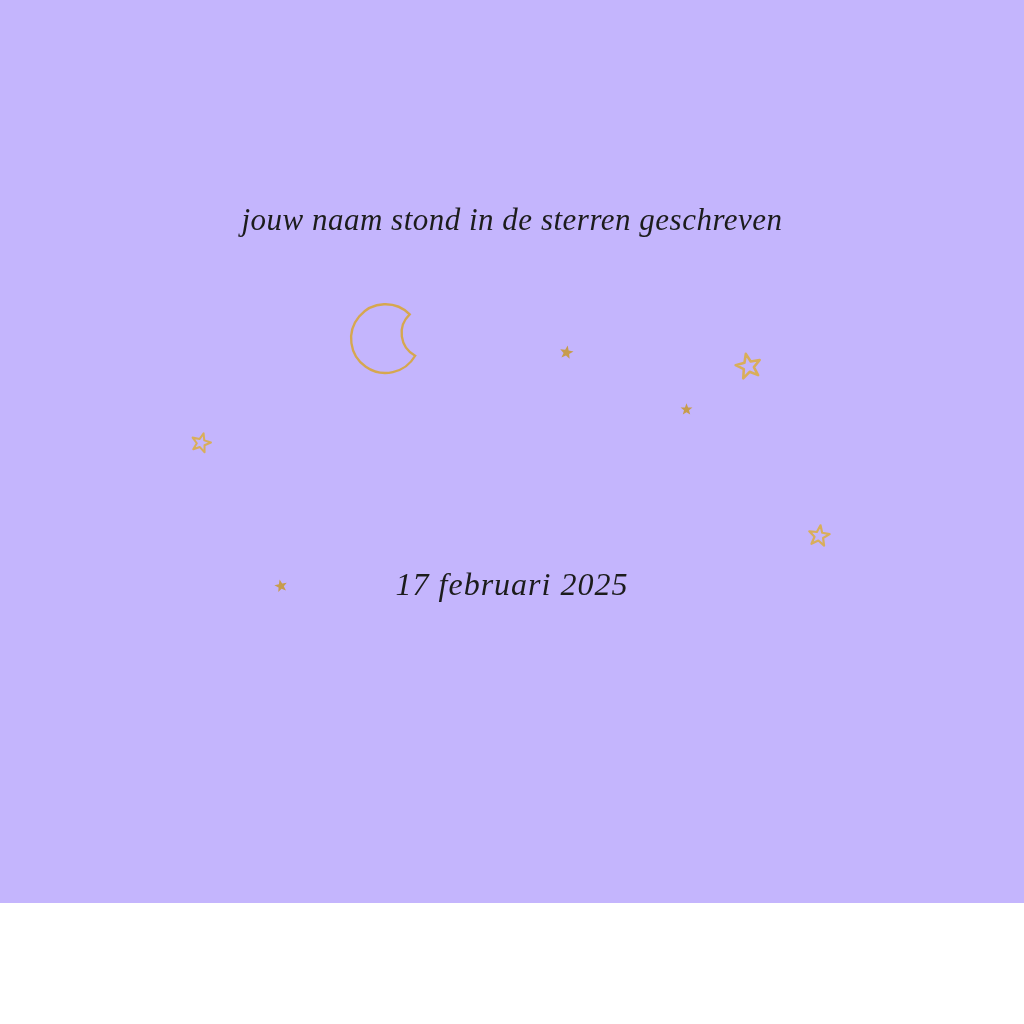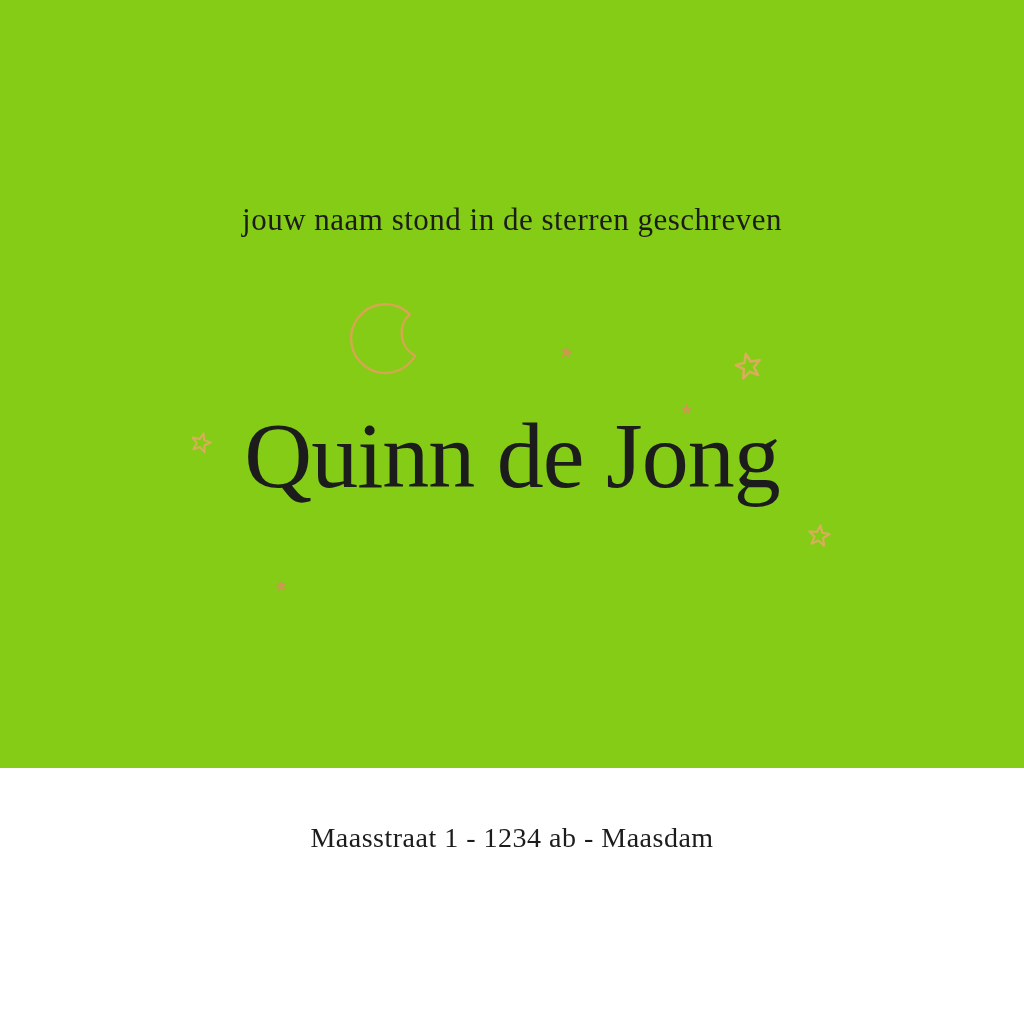--- a/index.html
+++ b/index.html
@@ -4,22 +4,23 @@
 <style>
   html, body { margin: 0; padding: 0; }
   body {
     width: 1024px; height: 1024px;
     background: #ffffff;
     font-family: "Liberation Serif", "DejaVu Serif", serif;
     overflow: hidden;
   }
   .card {
     position: relative;
-    width: 1024px; height: 768px;
-    background: #84cc16;
+    width: 1024px; height: 903px;
+    background: #c4b5fd;
+    font-style: italic;
   }
   .centered-text {
     position: absolute;
     left: 0; right: 0;
     text-align: center;
     color: #1c1c1c;
     white-space: nowrap;
   }
   .tagline {
     top: 202px;
@@ -84,19 +85,18 @@
         <path d="M12 2 L14.47 8.6 L21.51 8.91 L15.99 13.3 L17.88 20.09 L12 16.2 L6.12 20.09 L8.01 13.3 L2.49 8.91 L9.53 8.6 Z" fill="none" stroke="#d9ae5a" stroke-width="2" stroke-linejoin="round"></path>
       </svg>
       <svg viewBox="0 0 24 24" width="26" height="26" style="position: absolute; left: 806px; top: 523px; transform: rotate(8deg); overflow: visible;">
         <path d="M12 2 L14.47 8.6 L21.51 8.91 L15.99 13.3 L17.88 20.09 L12 16.2 L6.12 20.09 L8.01 13.3 L2.49 8.91 L9.53 8.6 Z" fill="none" stroke="#d9ae5a" stroke-width="2" stroke-linejoin="round"></path>
       </svg>
       <svg viewBox="0 0 24 24" width="16" height="16" style="position: absolute; left: 273px; top: 578px; transform: rotate(-12deg); overflow: visible;">
         <path d="M12 2 L14.47 8.6 L21.51 8.91 L15.99 13.3 L17.88 20.09 L12 16.2 L6.12 20.09 L8.01 13.3 L2.49 8.91 L9.53 8.6 Z" fill="#c79c4c" stroke="none"></path>
       </svg>
     </div>
 
-  <h1 class="centered-text baby-name">Quinn de Jong</h1>
+
+  <div class="centered-text birth-date">17 februari 2025</div>
 
 
-
-  <div class="centered-text address">Maasstraat 1 - 1234 ab - Maasdam</div>
 
 </div>
 
 </body></html>

